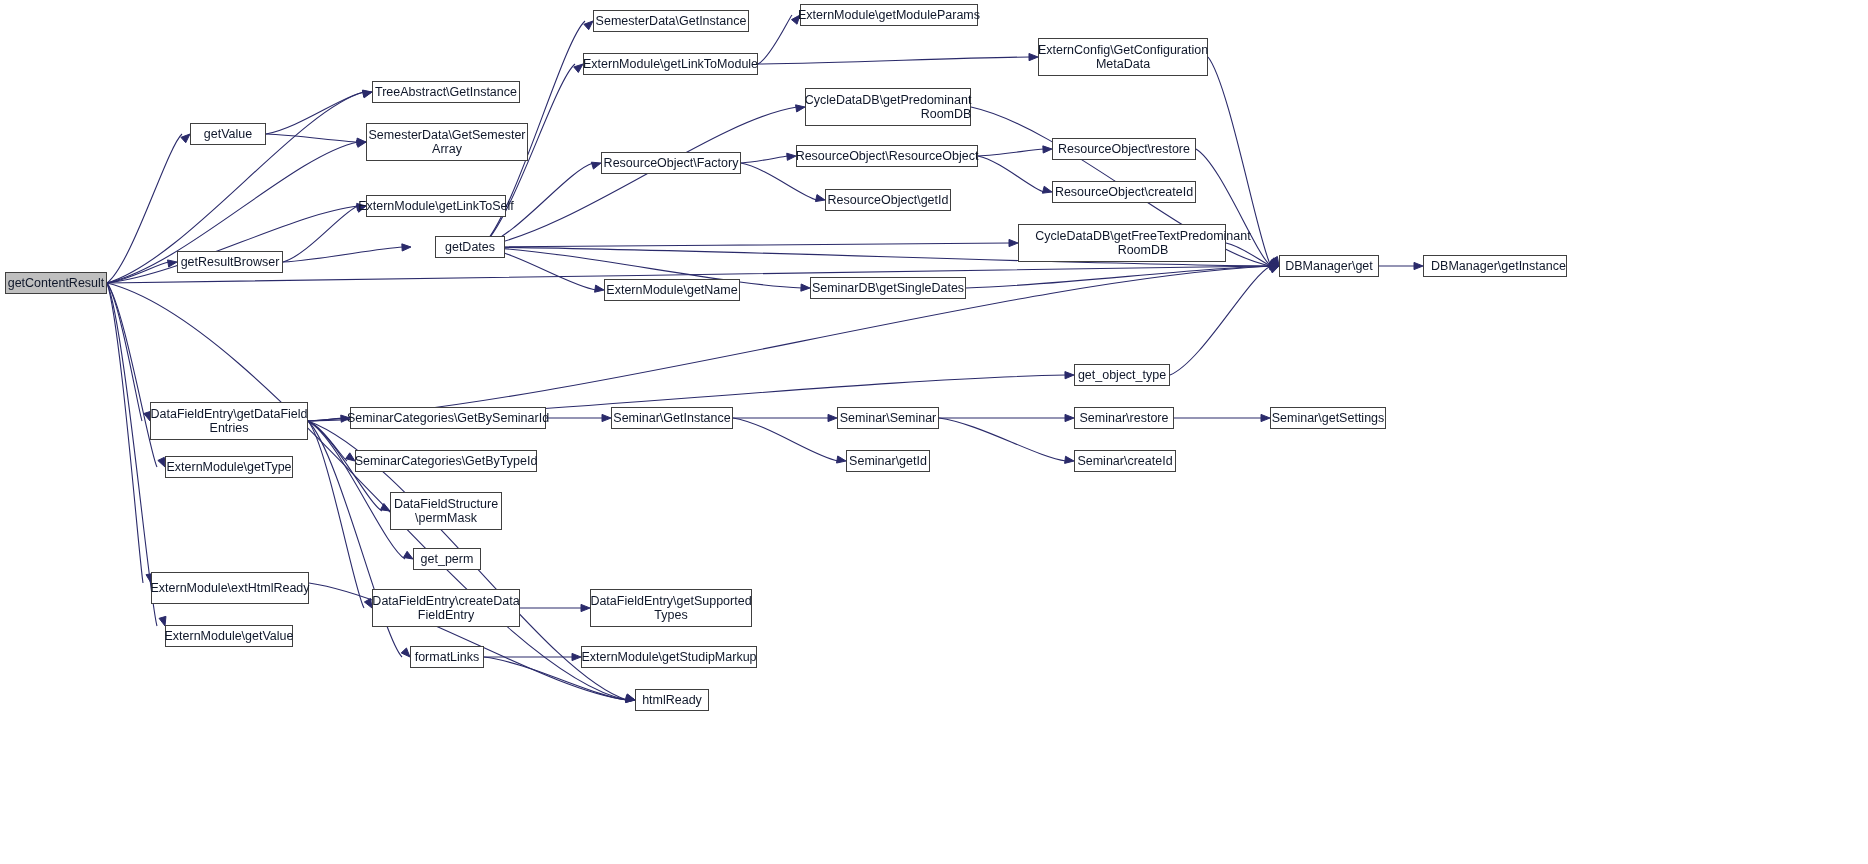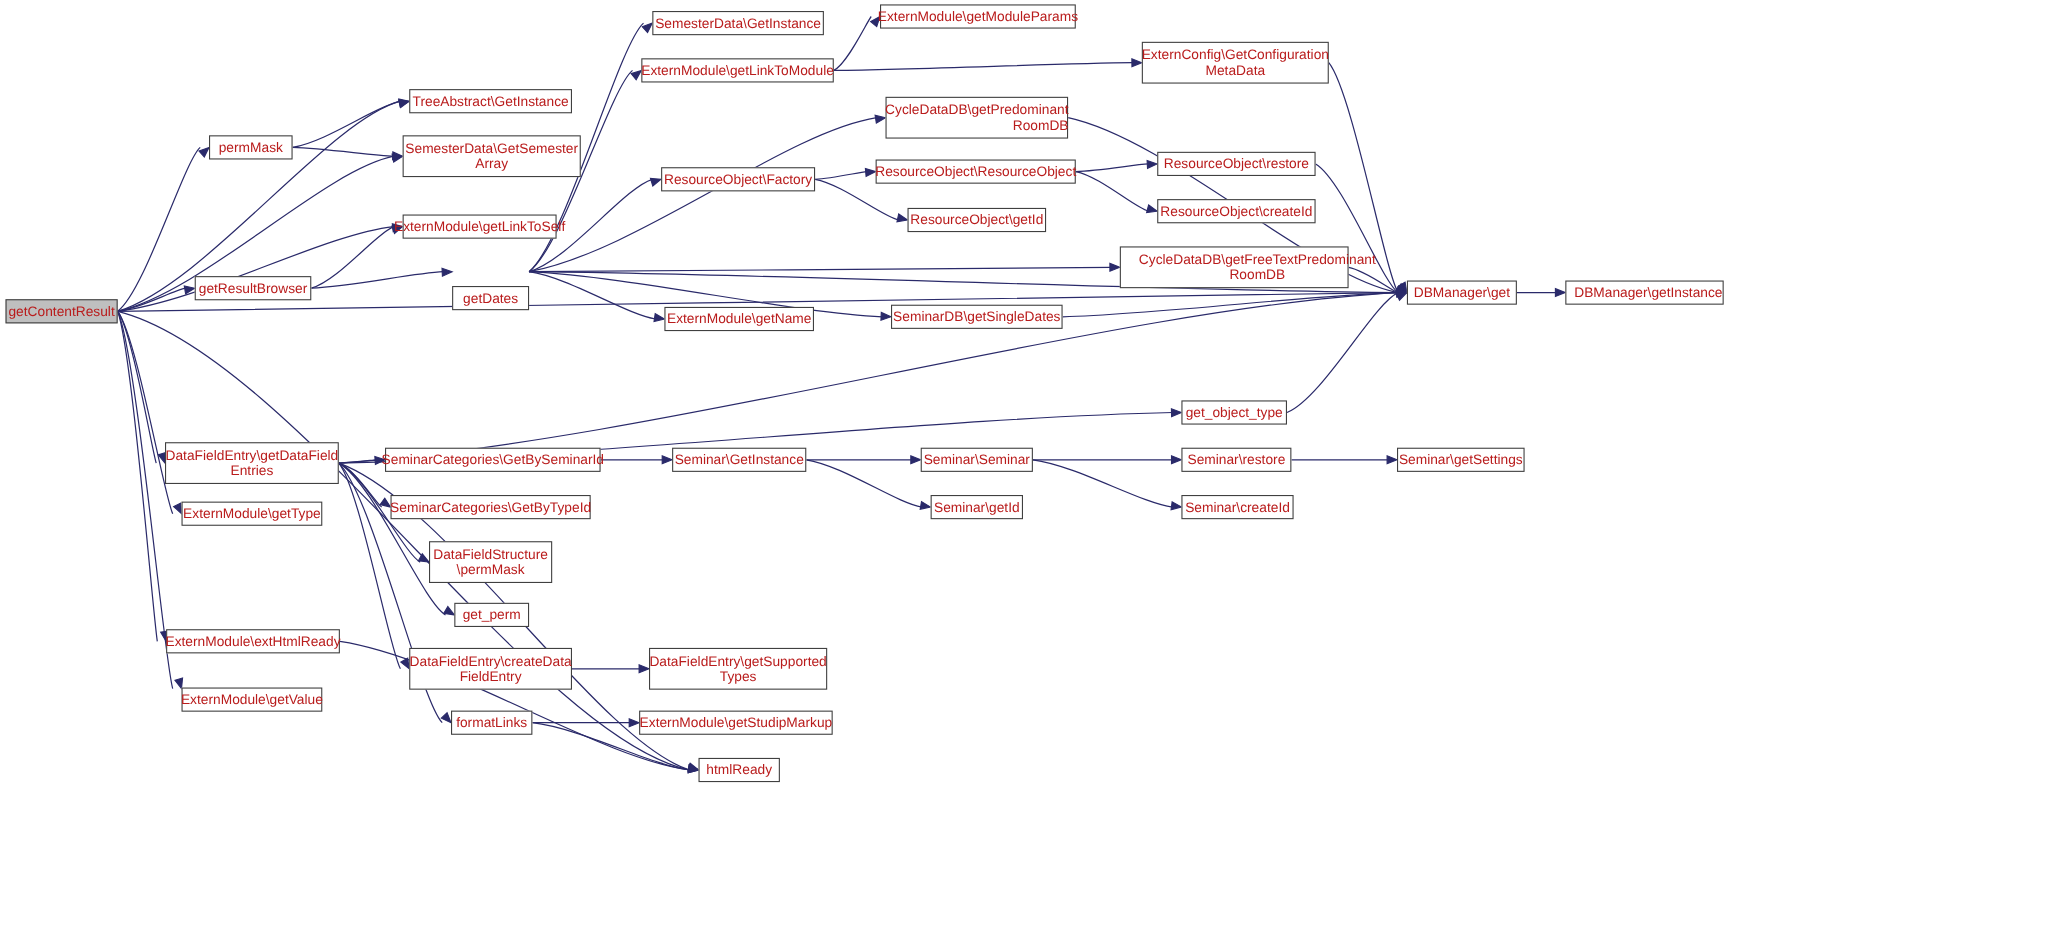--- a/index.html
+++ b/index.html
@@ -1,20 +1,20 @@
 <!DOCTYPE html>
 <html><head>
 <meta charset="utf-8">
 <style>
   html,body{margin:0;padding:0;background:#ffffff;}
   #canvas{position:relative;width:1868px;height:864px;background:#ffffff;
           font-family:"Liberation Sans","DejaVu Sans",sans-serif;overflow:hidden;}
   .node{position:absolute;box-sizing:border-box;border:1px solid #404040;
         background:#ffffff;display:flex;align-items:center;justify-content:center;
-        text-align:center;color:#b91c1c;font-size:12.5px;line-height:14px;
+        text-align:center;color:#0f172a;font-size:12.5px;line-height:14px;
         white-space:pre-line;padding:1px 3px;}
   .node.root{background:#bfbfbf;border-color:#404040;}
   svg.edges{position:absolute;left:0;top:0;width:1868px;height:864px;
             pointer-events:none;overflow:visible;}
   svg.edges path{fill:none;stroke:#2a2a6a;stroke-width:1.1px;}
   svg.edges polygon{fill:#2a2a6a;stroke:#2a2a6a;}
 </style>
 </head>
 <body>
 
@@ -126,27 +126,27 @@
       <polygon points="590,608 581,604.4 581,611.6"></polygon>
       <path d="M 484 657 C 513.1 657, 553.84 657, 573 657"></path>
       <polygon points="581,657 572,653.4 572,660.6"></polygon>
       <path d="M 484 657 C 529.3 662.418, 592.72 696.0268, 627 700"></path>
       <polygon points="635,700 626.4743306128374,695.3877379193286 625.645369008833,702.5398580706603"></polygon>
       <path d="M 309 583 C 406.8 597.742, 543.72 689.1892, 627 700"></path>
       <polygon points="635,700 626.53832306107,695.2713613606896 625.6114486722848,702.4114526673478"></polygon>
     </svg>
   <div id="node-layer">
       <div class="node root" style="left: 5px; top: 272px; width: 102px; height: 22px;">getContentResult</div>
-      <div class="node" style="left: 190px; top: 123px; width: 76px; height: 22px;">permMask</div>
+      <div class="node" style="left: 190px; top: 123px; width: 76px; height: 22px;">getValue</div>
       <div class="node" style="left: 177px; top: 251px; width: 106px; height: 22px;">getResultBrowser</div>
       <div class="node" style="left: 372px; top: 81px; width: 148px; height: 22px;">TreeAbstract\GetInstance</div>
       <div class="node" style="left: 366px; top: 123px; width: 162px; height: 38px;">SemesterData\GetSemester
 Array</div>
       <div class="node" style="left: 366px; top: 195px; width: 140px; height: 22px;">ExternModule\getLinkToSelf</div>
-      <div class="node" style="left: 411px; top: 236px; width: 70px; height: 22px; margin-top: 24px;">getDates</div>
+      <div class="node" style="left: 435px; top: 236px; width: 70px; height: 22px;">getDates</div>
       <div class="node" style="left: 593px; top: 10px; width: 156px; height: 22px;">SemesterData\GetInstance</div>
       <div class="node" style="left: 583px; top: 53px; width: 175px; height: 22px;">ExternModule\getLinkToModule</div>
       <div class="node" style="left: 800px; top: 4px; width: 178px; height: 22px;">ExternModule\getModuleParams</div>
       <div class="node" style="left: 1038px; top: 38px; width: 170px; height: 38px;">ExternConfig\GetConfiguration
 MetaData</div>
       <div class="node" style="left: 805px; top: 88px; width: 166px; height: 38px; text-align: right;">CycleDataDB\getPredominant
 RoomDB</div>
       <div class="node" style="left: 601px; top: 152px; width: 140px; height: 22px;">ResourceObject\Factory</div>
       <div class="node" style="left: 796px; top: 145px; width: 182px; height: 22px;">ResourceObject\ResourceObject</div>
       <div class="node" style="left: 825px; top: 189px; width: 126px; height: 22px;">ResourceObject\getId</div>
@@ -167,21 +167,21 @@
       <div class="node" style="left: 390px; top: 492px; width: 112px; height: 38px;">DataFieldStructure
 \permMask</div>
       <div class="node" style="left: 413px; top: 548px; width: 68px; height: 22px;">get_perm</div>
       <div class="node" style="left: 372px; top: 589px; width: 148px; height: 38px;">DataFieldEntry\createData
 FieldEntry</div>
       <div class="node" style="left: 590px; top: 589px; width: 162px; height: 38px;">DataFieldEntry\getSupported
 Types</div>
       <div class="node" style="left: 410px; top: 646px; width: 74px; height: 22px;">formatLinks</div>
       <div class="node" style="left: 581px; top: 646px; width: 176px; height: 22px;">ExternModule\getStudipMarkup</div>
       <div class="node" style="left: 635px; top: 689px; width: 74px; height: 22px;">htmlReady</div>
-      <div class="node" style="left: 151px; top: 572px; width: 158px; height: 22px;">ExternModule\extHtmlReady</div>
+      <div class="node" style="left: 151px; top: 572px; width: 158px; height: 32px;">ExternModule\extHtmlReady</div>
       <div class="node" style="left: 165px; top: 615px; width: 128px; height: 22px; margin-top: 10px;">ExternModule\getValue</div>
       <div class="node" style="left: 611px; top: 407px; width: 122px; height: 22px;">Seminar\GetInstance</div>
       <div class="node" style="left: 837px; top: 407px; width: 102px; height: 22px;">Seminar\Seminar</div>
       <div class="node" style="left: 846px; top: 450px; width: 84px; height: 22px;">Seminar\getId</div>
       <div class="node" style="left: 1074px; top: 407px; width: 100px; height: 22px;">Seminar\restore</div>
       <div class="node" style="left: 1074px; top: 450px; width: 102px; height: 22px;">Seminar\createId</div>
       <div class="node" style="left: 1270px; top: 407px; width: 116px; height: 22px;">Seminar\getSettings</div>
     </div>
 </div>
 

